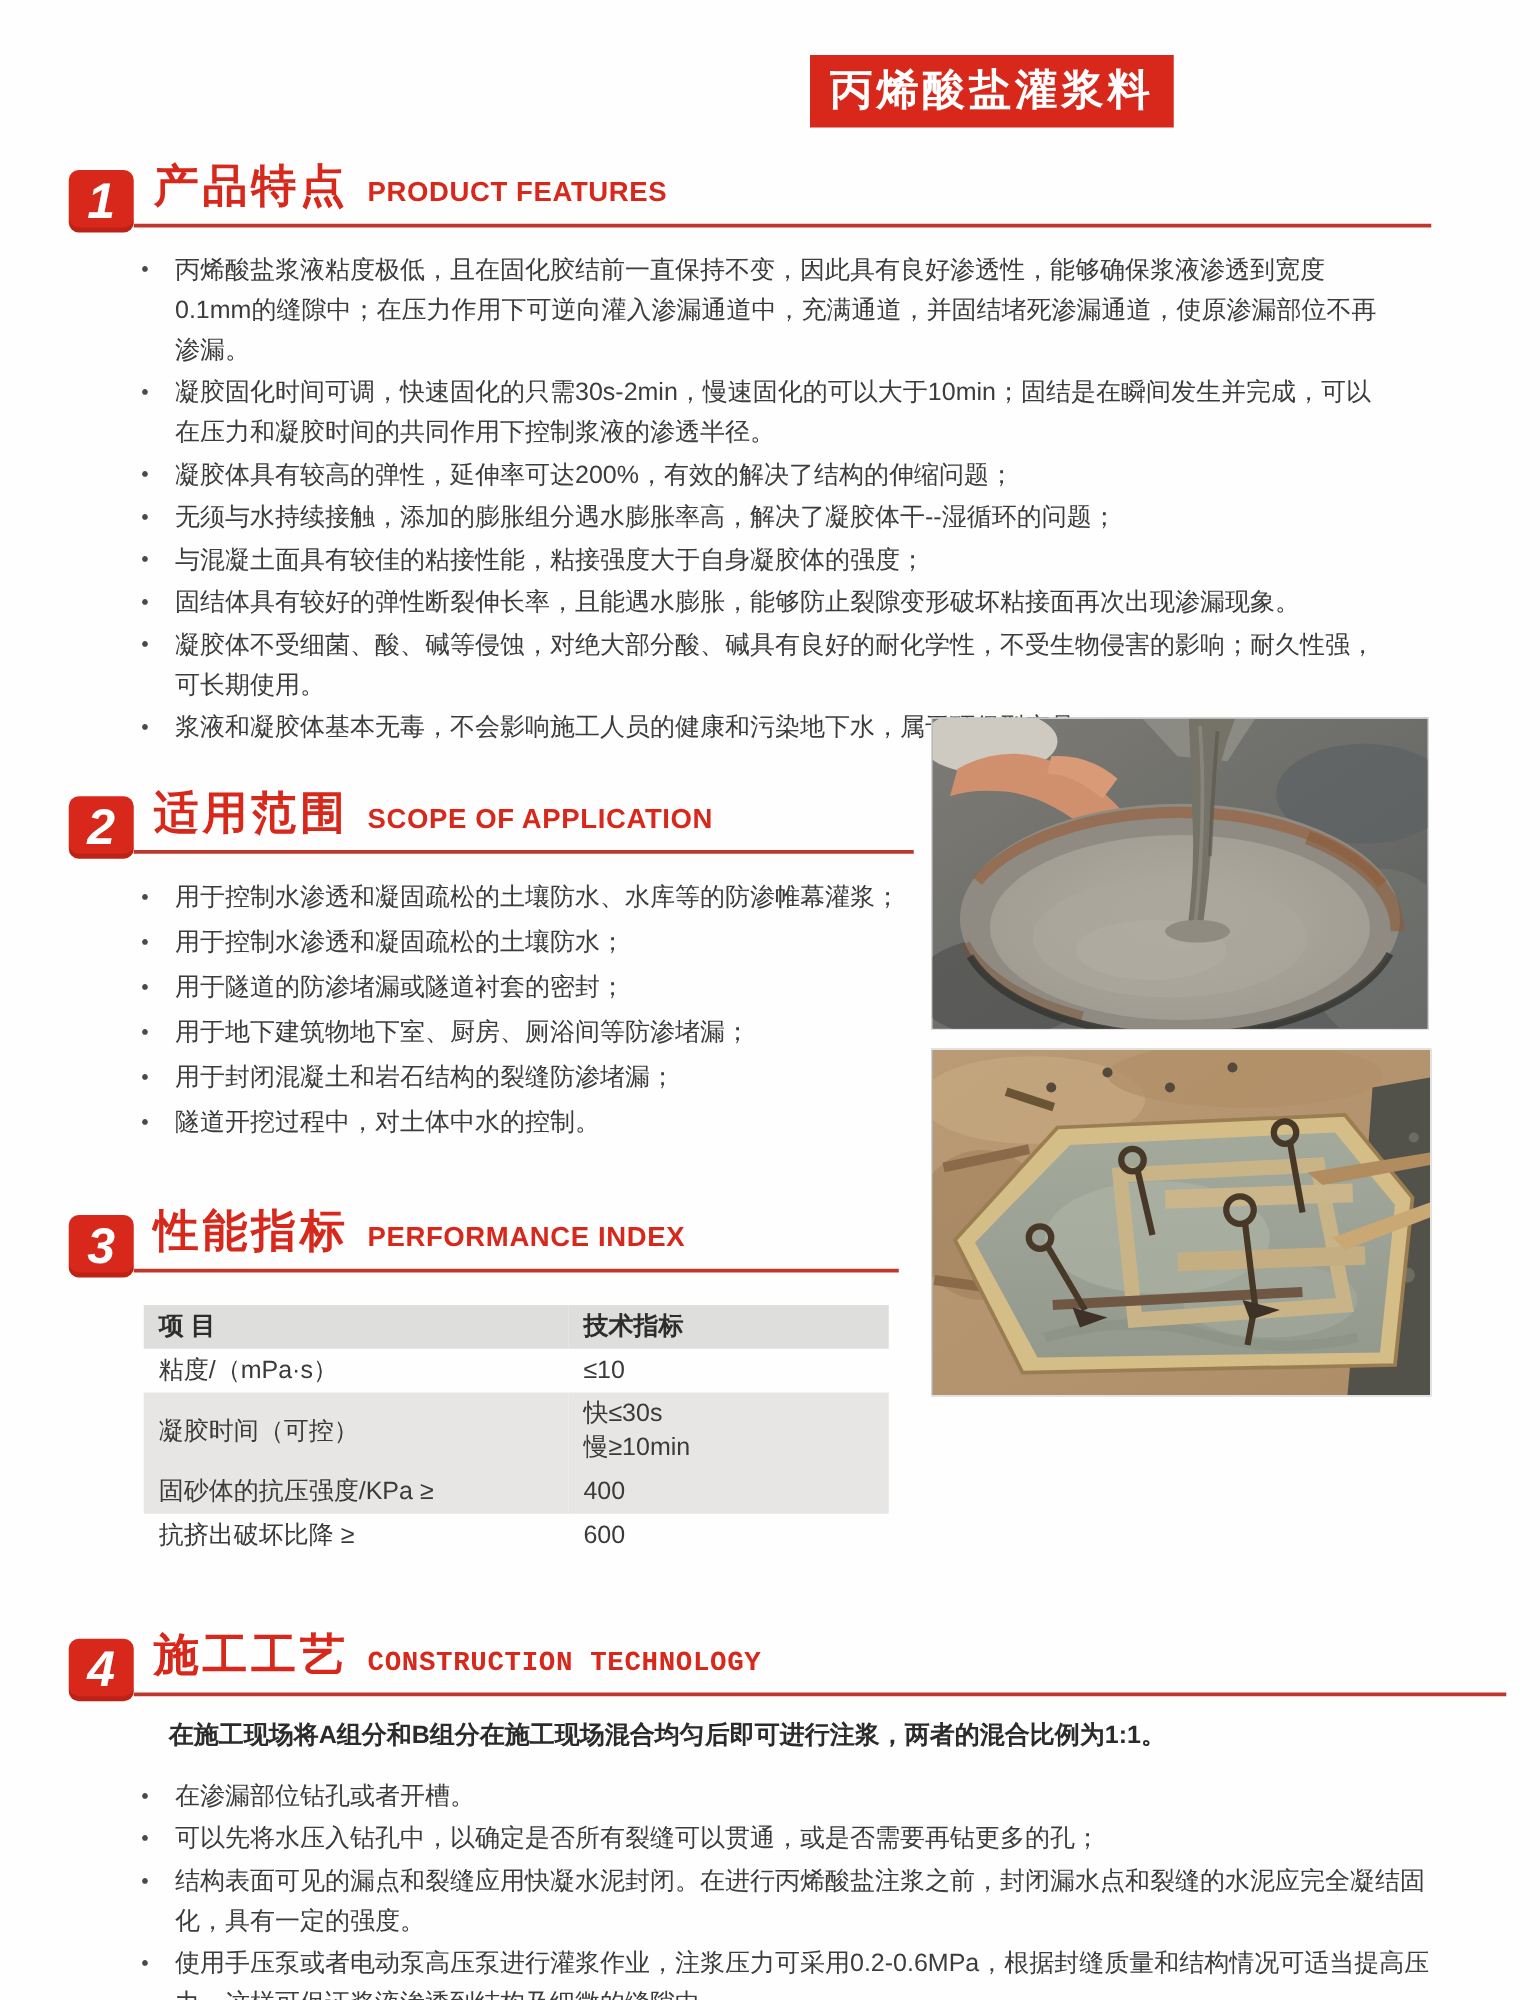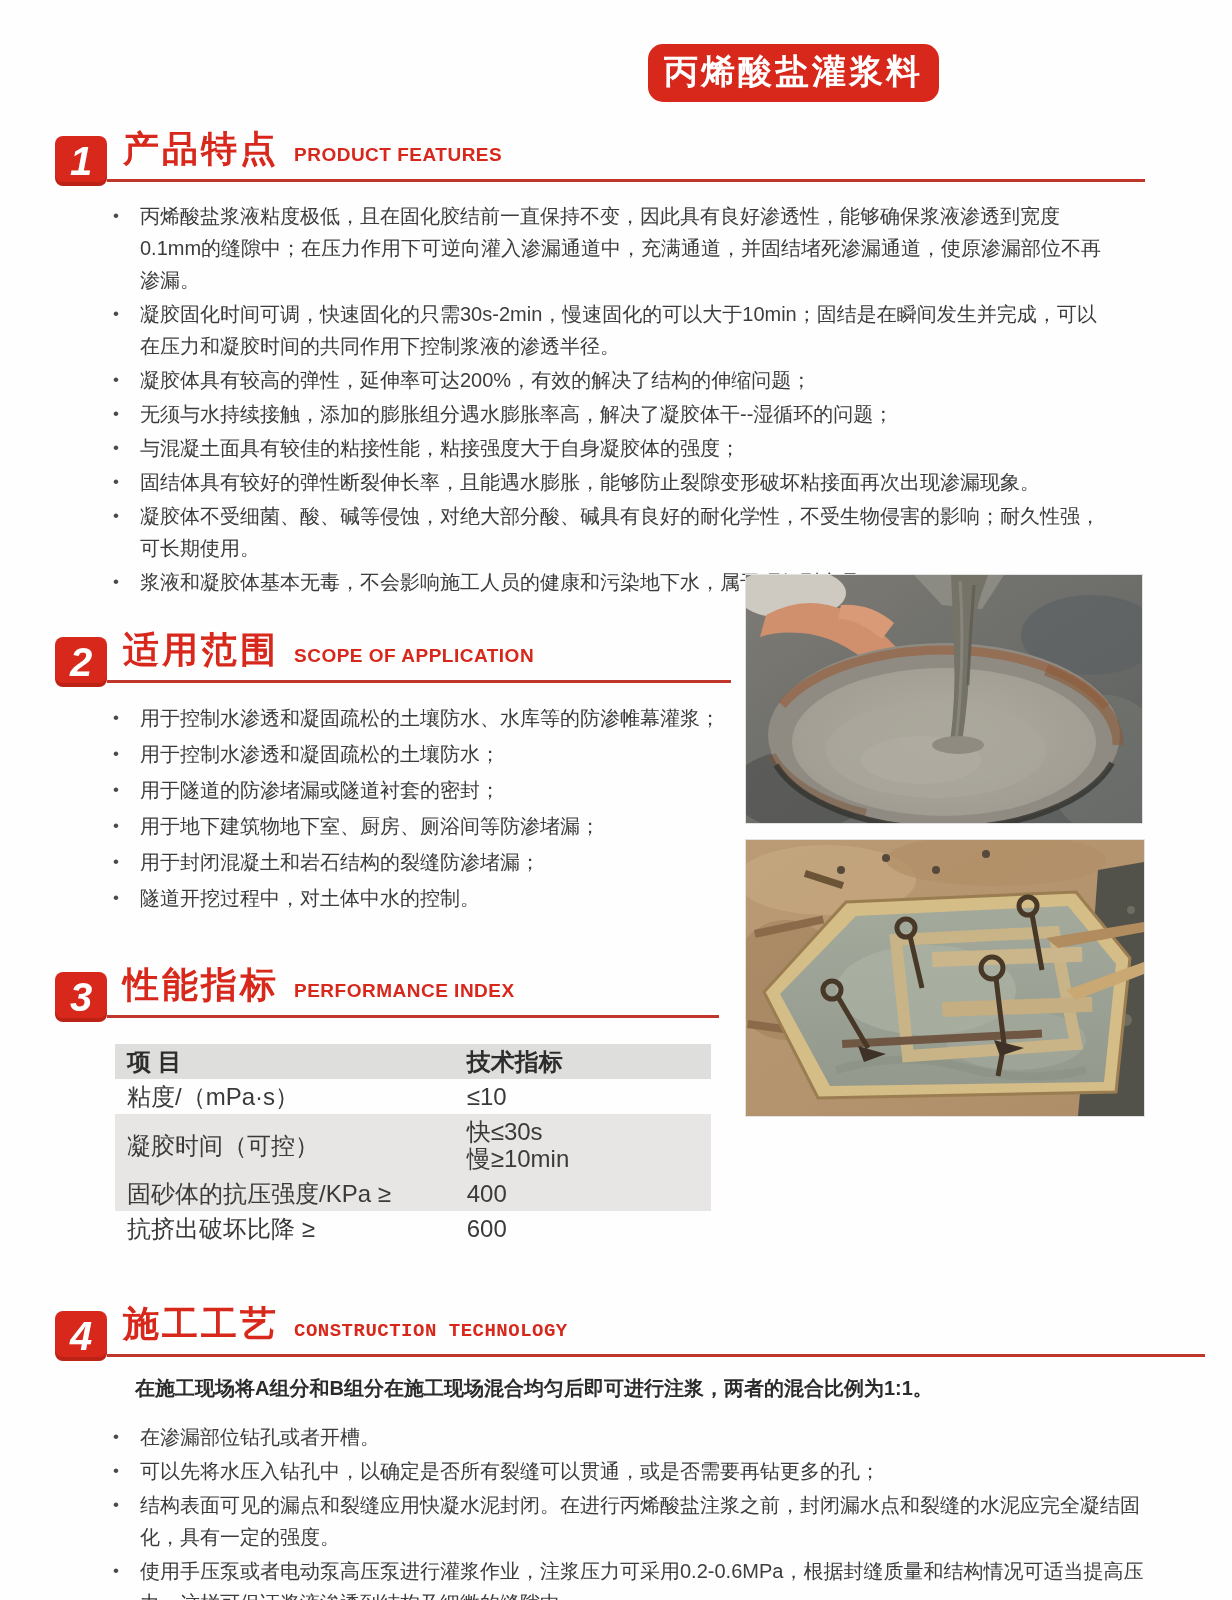--- a/index.html
+++ b/index.html
@@ -10,55 +10,54 @@
     font-family:"Liberation Sans","DejaVu Sans",sans-serif;
     color:#3c3c3c;
     overflow:hidden;
   }
   
   .title-badge{
     position:absolute; left:648px; top:44px;
     background:#d8271b; color:#ffffff;
     font-size:34px; font-weight:bold; letter-spacing:3px;
     padding:5px 16px 7px 16px;
-    border-radius:15px;
   }
   
   .content{ position:relative; padding:125px 0 0 55px; }
   
   .sec-header{ display:flex; align-items:flex-end; }
   .sec-num{
     flex:none; width:52px; height:50px; margin-bottom:-4px;
     background:#d8271b; border-radius:8px;
     color:#fff; font-size:40px; font-weight:bold; font-style:italic;
     display:flex; align-items:center; justify-content:center;
     box-shadow:inset 0 -4px 0 rgba(0,0,0,.12);
   }
   .sec-titles{
     border-bottom:3px solid #c0362b;
     padding:0 0 5px 16px;
     display:flex; align-items:baseline; gap:15px;
   }
   .sec-title{ color:#d8271b; font-size:36px; font-weight:bold; letter-spacing:3px; white-space:nowrap; }
-  .sec-sub{ color:#d8271b; font-size:19px; font-weight:bold; letter-spacing:.5px; white-space:nowrap; }
+  .sec-sub{ color:#d8271b; font-size:22px; font-weight:bold; letter-spacing:.5px; white-space:nowrap; }
   .w1{ width:1022px; } .w2{ width:608px; } .w3{ width:596px; } .w4{ width:1082px;font-family:Liberation Mono, monospace; }
   
   ul.bullets{ list-style:none; margin:18px 0 0 55px; padding:0; }
   ul.bullets li{ display:flex; gap:18px; font-size:20px; line-height:32px; margin-bottom:2px; }
   ul.bullets .dot{ flex:none; width:12px; text-align:center; color:#4a4a4a; font-size:17px; }
   ul.bw1{ width:1000px; }
   ul.bw2{ width:630px; }
   ul.bw2 li{ line-height:34px; }
   ul.bw4{ width:1062px; }
   
   .mt-s2{ margin-top:28px; } .mt-s3{ margin-top:46px; } .mt-s4{ margin-top:54px; }
   
   table.spec-table{
     margin:26px 0 0 60px; width:596px;
-    border-collapse:collapse; font-size:24px; table-layout:fixed;
+    border-collapse:collapse; font-size:20px; table-layout:fixed;
   }
   table.spec-table td{
     padding:4px 12px; vertical-align:middle;
     white-space:pre-line; line-height:27px; color:#3a3a3a;
   }
   table.spec-table col.c1{ width:57%; } table.spec-table col.c2{ width:43%; }
   tr.th-row td{ background:#dededc; font-weight:bold; color:#2d2d2d; }
   tr.stripe td{ background:#e7e6e4; }
   
   .intro{ margin:16px 0 4px 80px; font-size:20px; font-weight:bold; color:#2b2b2b; width:1040px; line-height:30px; }

